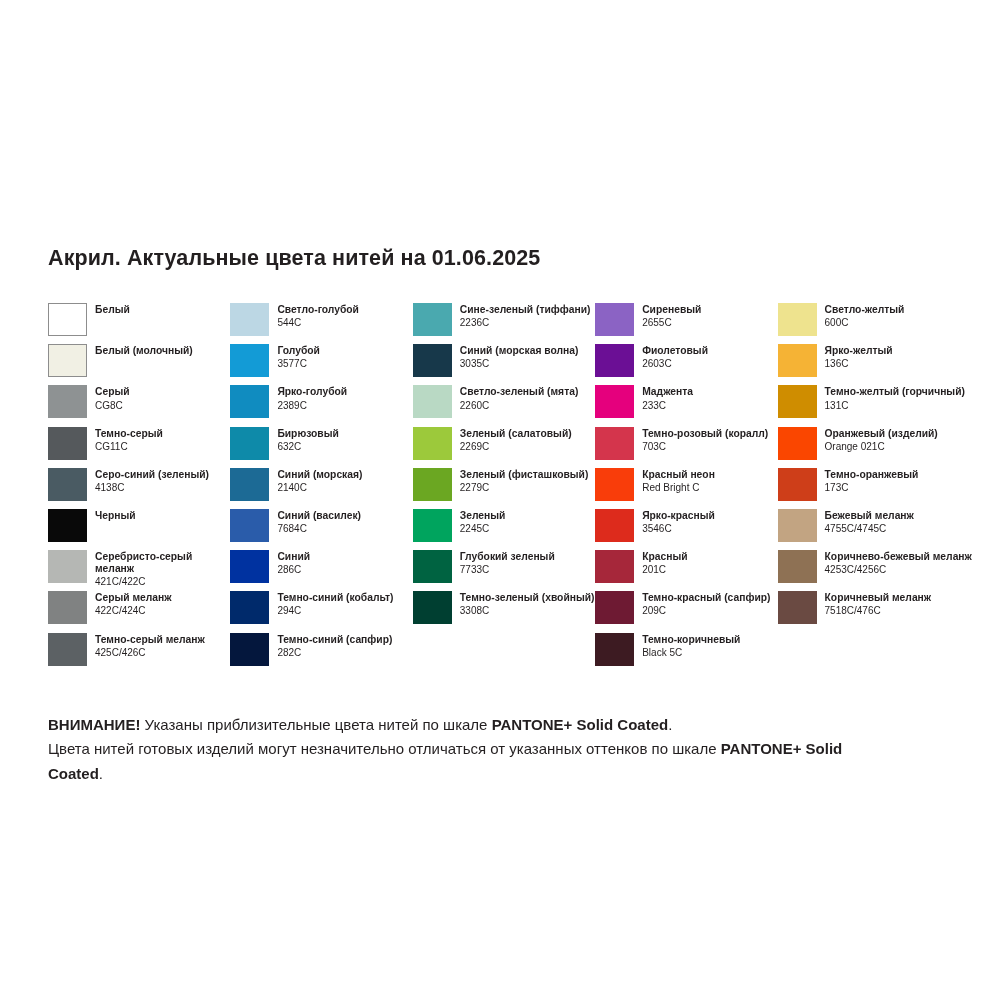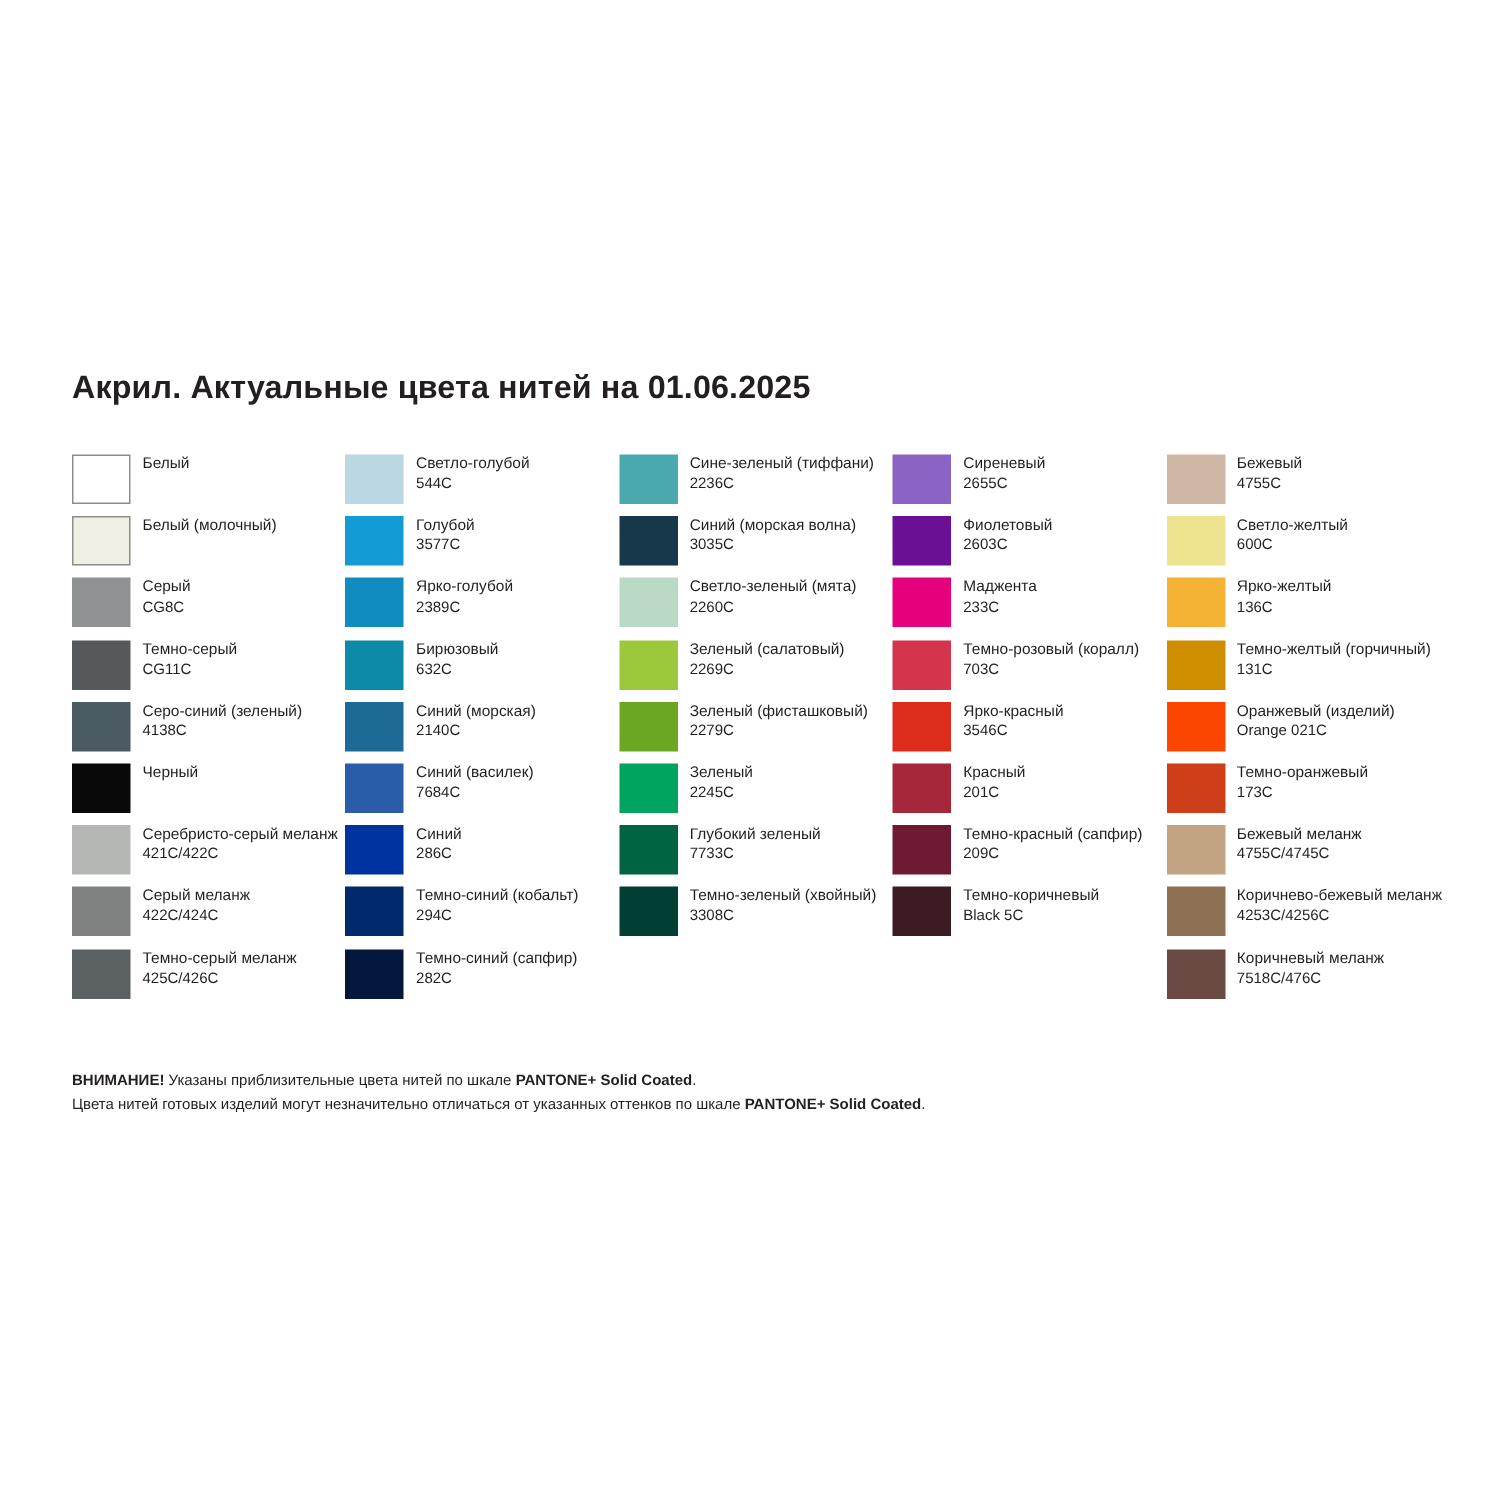--- a/index.html
+++ b/index.html
@@ -57,39 +57,39 @@
   .chip.bordered {
     border: 1px solid #8d8d8d;
   }
   .labels {
     margin-left: 8px;
     padding-top: 1px;
     line-height: 1.18;
   }
   .cname {
     font-size: 10.3px;
-    font-weight: normal;
+    font-weight: bold;
     color: #231f20;
     white-space: nowrap;
   }
   .ccode {
     font-size: 10px;
     color: #231f20;
     white-space: nowrap;
     margin-top: 1px;
   }
   .cname.two-line {
     white-space: normal;
     max-width: 132px;
   }
   .notice {
     position: absolute;
     left: 48px;
     top: 713px;
-    font-size: 10px;
+    font-size: 15px;
     line-height: 1.62;
     color: #231f20;
   }
   .notice b { font-weight: bold; }
 </style>
 </head>
 <body>
 
 <div class="page">
 
@@ -311,20 +311,27 @@
         </div>
       </div>
       <div class="swatch-row">
         <div class="chip" style="background:#d4354c"></div>
         <div class="labels">
           <div class="cname">Темно-розовый (коралл)</div>
           <div class="ccode">703C</div>
         </div>
       </div>
       <div class="swatch-row">
+        <div class="chip" style="background:#f93d0a"></div>
+        <div class="labels">
+          <div class="cname">Красный неон</div>
+          <div class="ccode">Red Bright C</div>
+        </div>
+      </div>
+      <div class="swatch-row">
         <div class="chip" style="background:#dd2b1c"></div>
         <div class="labels">
           <div class="cname">Ярко-красный</div>
           <div class="ccode">3546C</div>
         </div>
       </div>
       <div class="swatch-row">
         <div class="chip" style="background:#a6273a"></div>
         <div class="labels">
           <div class="cname">Красный</div>
@@ -341,27 +348,20 @@
       <div class="swatch-row">
         <div class="chip" style="background:#3d1b22"></div>
         <div class="labels">
           <div class="cname">Темно-коричневый</div>
           <div class="ccode">Black 5C</div>
         </div>
       </div>
     </div>
 
     <div class="col">
-      <div class="swatch-row">
-        <div class="chip" style="background:#cfb7a6"></div>
-        <div class="labels">
-          <div class="cname">Бежевый</div>
-          <div class="ccode">4755C</div>
-        </div>
-      </div>
       <div class="swatch-row">
         <div class="chip" style="background:#eee38e"></div>
         <div class="labels">
           <div class="cname">Светло-желтый</div>
           <div class="ccode">600C</div>
         </div>
       </div>
       <div class="swatch-row">
         <div class="chip" style="background:#f5b335"></div>
         <div class="labels">

